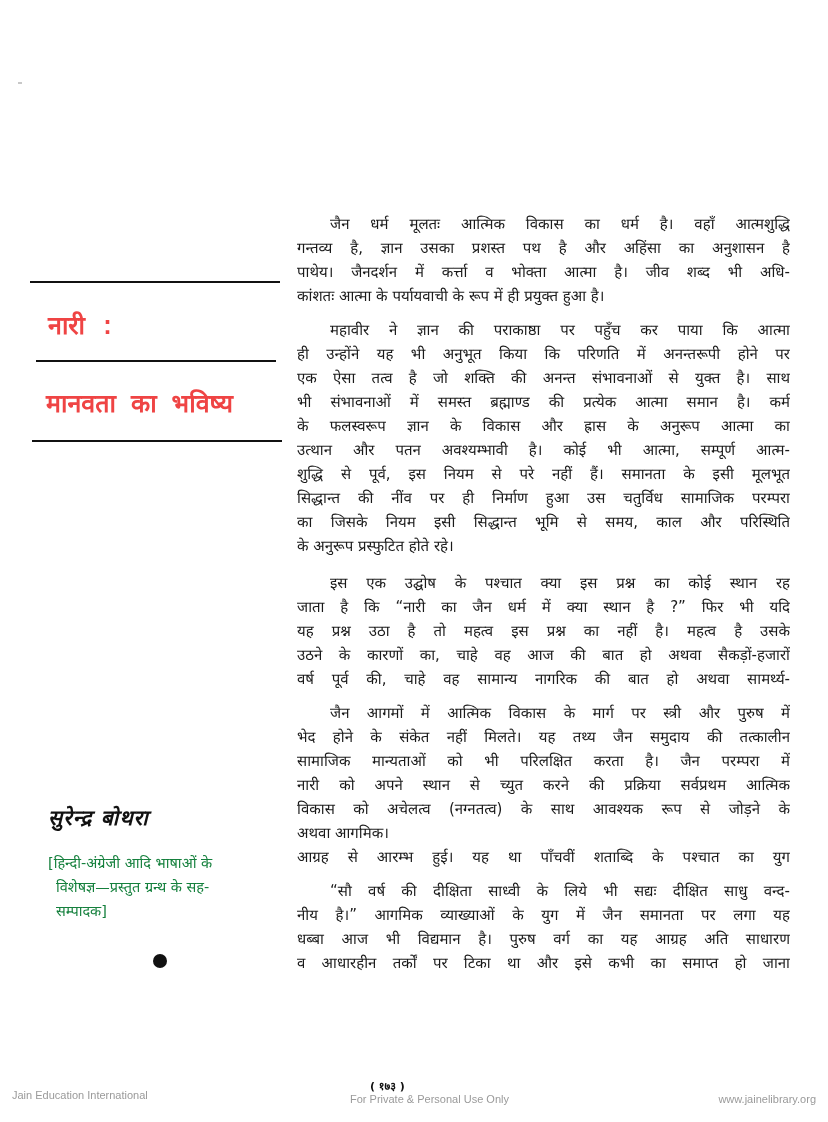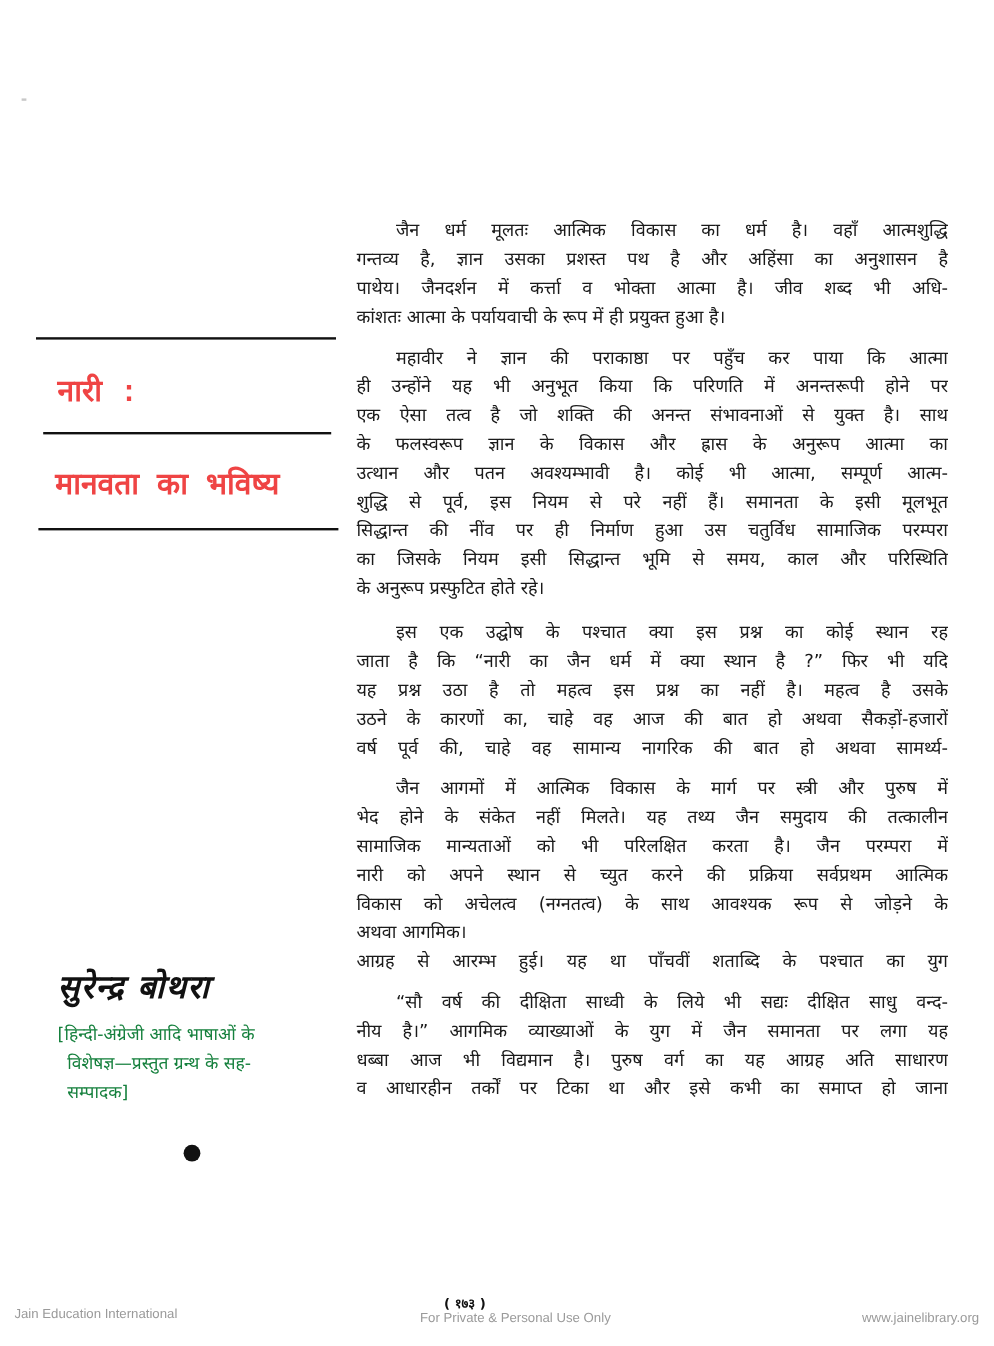--- a/index.html
+++ b/index.html
@@ -2,21 +2,21 @@
 <html><head>
   <meta charset="utf-8">
   <style>
     html, body { margin: 0; padding: 0; background: #ffffff; }
     body { width: 828px; height: 1122px; position: relative; overflow: hidden; color: #1a1a1a; font-family: "DejaVu Sans", sans-serif; }
     .speck { position: absolute; left: 18px; top: 82px; width: 4px; height: 2px; background: #c8c8c8; }
 
     .rule { position: absolute; height: 2px; background: #111; }
     .title { position: absolute; font-family: Liberation Mono, monospace; font-weight: bold; font-size: 25px; color: #ef4444; white-space: nowrap; }
 
-    .author { position: absolute; left: 48px; top: 803px; font-family: "DejaVu Sans", sans-serif; font-style: italic; font-weight: bold; font-size: 27px; color: #111; white-space: nowrap; letter-spacing: 1px; }
+    .author { position: absolute; left: 48px; top: 803px; font-family: "DejaVu Sans", sans-serif; font-style: italic; font-weight: bold; font-size: 21px; color: #111; white-space: nowrap; letter-spacing: 1px; }
     .bio { position: absolute; left: 48px; top: 851px; width: 235px; font-family: "DejaVu Sans", sans-serif; font-size: 14.5px; line-height: 24px; color: #15803d; }
     .bio .line { display: block; white-space: nowrap; }
     .bio .l2, .bio .l3 { padding-left: 8px; }
     .bullet { position: absolute; left: 153px; top: 954px; width: 14px; height: 14px; border-radius: 50%; background: #111; }
 
     .body-text { position: absolute; left: 297px; top: 180px; width: 493px; font-family: "DejaVu Sans", sans-serif; font-size: 15px; line-height: 24px; color: #1a1a1a; }
     .para { margin: 0 0 8px 0; }
     .para .ln { display: block; white-space: nowrap; overflow: hidden; text-align: justify; text-align-last: justify; }
     .para .ln.last { text-align-last: left; }
     .para .ln.first { padding-left: 33px; }
@@ -39,30 +39,31 @@
 
 <div class="author">सुरेन्द्र बोथरा</div>
 <div class="bio">
   <span class="line l1">[हिन्दी-अंग्रेजी आदि भाषाओं के</span>
   <span class="line l2">विशेषज्ञ—प्रस्तुत ग्रन्थ के सह-</span>
   <span class="line l3">सम्पादक]</span>
 </div>
 <div class="bullet"></div>
 
 <div class="body-text">
-  <div class="para" style="margin-bottom:10px;">
+  <div class="para" style="margin-bottom:10px;margin-top:32px;">
     <span class="ln first">जैन धर्म मूलतः आत्मिक विकास का धर्म है। वहाँ आत्मशुद्धि</span>
     <span class="ln">गन्तव्य है, ज्ञान उसका प्रशस्त पथ है और अहिंसा का अनुशासन है</span>
     <span class="ln">पाथेय। जैनदर्शन में कर्त्ता व भोक्ता आत्मा है। जीव शब्द भी अधि-</span>
     <span class="ln last">कांशतः आत्मा के पर्यायवाची के रूप में ही प्रयुक्त हुआ है।</span>
   </div>
   <div class="para" style="margin-bottom:13px;">
     <span class="ln first">महावीर ने ज्ञान की पराकाष्ठा पर पहुँच कर पाया कि आत्मा</span>
     <span class="ln">ही उन्होंने यह भी अनुभूत किया कि परिणति में अनन्तरूपी होने पर</span>
     <span class="ln">एक ऐसा तत्व है जो शक्ति की अनन्त संभावनाओं से युक्त है। साथ</span>
+    <span class="ln">भी संभावनाओं में समस्त ब्रह्माण्ड की प्रत्येक आत्मा समान है। कर्म</span>
     <span class="ln">के फलस्वरूप ज्ञान के विकास और ह्रास के अनुरूप आत्मा का</span>
     <span class="ln">उत्थान और पतन अवश्यम्भावी है। कोई भी आत्मा, सम्पूर्ण आत्म-</span>
     <span class="ln">शुद्धि से पूर्व, इस नियम से परे नहीं हैं। समानता के इसी मूलभूत</span>
     <span class="ln">सिद्धान्त की नींव पर ही निर्माण हुआ उस चतुर्विध सामाजिक परम्परा</span>
     <span class="ln">का जिसके नियम इसी सिद्धान्त भूमि से समय, काल और परिस्थिति</span>
     <span class="ln last">के अनुरूप प्रस्फुटित होते रहे।</span>
   </div>
   <div class="para" style="margin-bottom:10px;">
     <span class="ln first">इस एक उद्घोष के पश्चात क्या इस प्रश्न का कोई स्थान रह</span>
     <span class="ln">जाता है कि “नारी का जैन धर्म में क्या स्थान है ?” फिर भी यदि</span>

